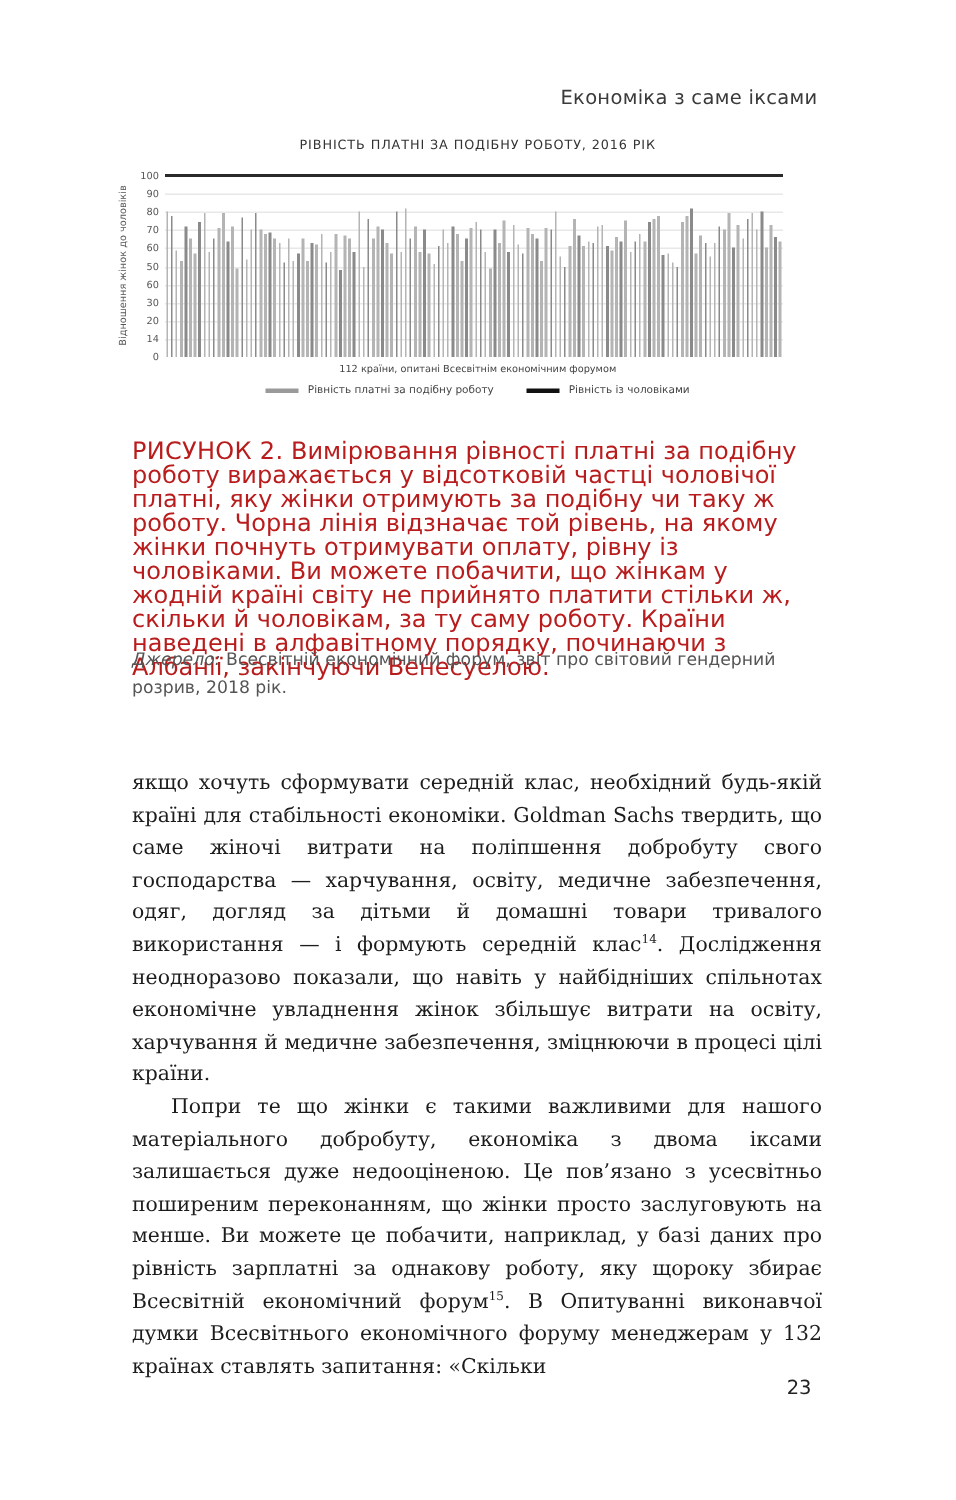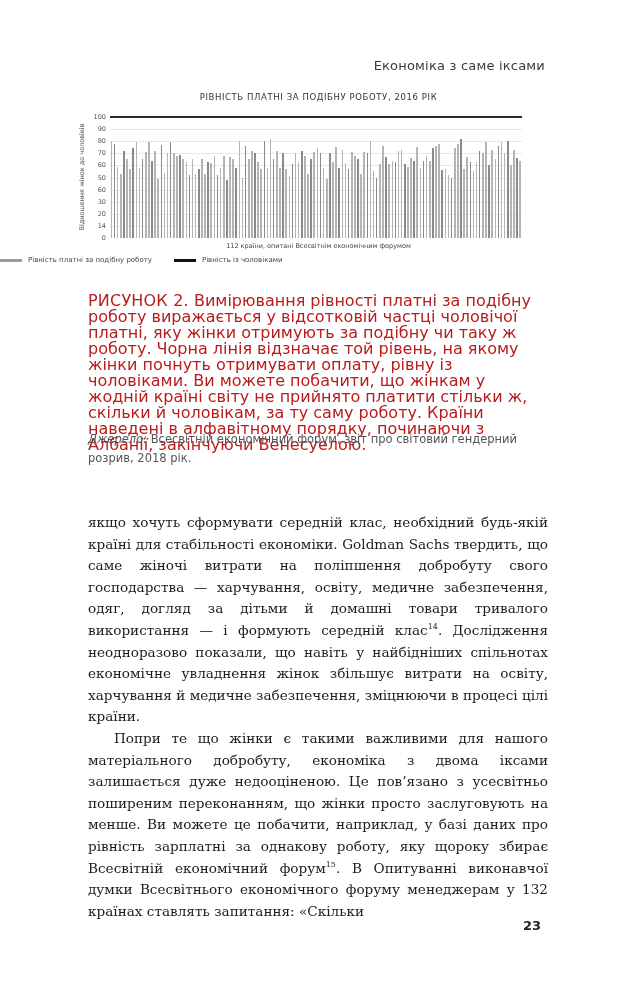--- a/index.html
+++ b/index.html
@@ -24,21 +24,21 @@
   .plot { position: absolute; left: 110px; top: 117px; width: 412px; height: 121px; }
   .grid { position: absolute; left: 0; width: 100%; height: 1px; background: #e8e8e8; }
   .parity { position: absolute; left: 0; width: 100%; height: 2px; background: #2a2a2a; top: -1px; }
   .bars { position: absolute; left: 0; top: 0; width: 100%; height: 100%; }
   .bar { position: absolute; bottom: 0; width: 1.6px; }
   .xlabel {
     position: absolute; top: 242px; left: 0; width: 637px; text-align: center;
     font-family: "DejaVu Sans", sans-serif; font-size: 6.5px; color: #444;
   }
   .legend {
-    position: absolute; top: 256px; left: 0; width: 637px; display: flex; justify-content: flex-start; gap: 22px;
+    position: absolute; top: 256px; left: 0; width: 637px; display: flex; justify-content: center; gap: 22px;
     font-family: "DejaVu Sans", sans-serif; font-size: 7px; color: #444; align-items: center;
   }
   .legend-item { display: flex; align-items: center; gap: 6px; }
   .swatch-gray { width: 22px; height: 3px; background: #9a9a9a; }
   .swatch-black { width: 22px; height: 3px; background: #111; }
   .caption {
     position: absolute; top: 293px; left: 88px; width: 460px;
     font-family: "DejaVu Sans", sans-serif; font-size: 16px; line-height: 16px; color: #b91c1c;
   }
   .caption .fig-label { letter-spacing: 0.2px; }
@@ -50,21 +50,21 @@
   .body-text {
     position: absolute; top: 512px; left: 88px; width: 460px;
     font-family: "DejaVu Serif", serif; font-size: 13.6px; line-height: 21.6px; color: #1c1c1c;
     text-align: justify;
   }
   .body-text p { margin: 0; }
   .body-text p.indent { text-indent: 26px; }
   .body-text sup { font-size: 8px; vertical-align: super; line-height: 0; }
   .page-number {
     position: absolute; top: 918px; right: 96px;
-    font-family: "DejaVu Sans", sans-serif; font-size: 13px; color: #222; font-weight: bold;
+    font-family: "DejaVu Sans", sans-serif; font-size: 13px; color: #222;
   }
 </style>
 </head>
 <body>
 
 <div class="running-head">Економіка з саме іксами</div>
 
 <div>
   <div class="chart-title">РІВНІСТЬ ПЛАТНІ ЗА ПОДІБНУ РОБОТУ, 2016 РІК</div>
   <div class="ylabel">Відношення жінок до чоловіків</div>

